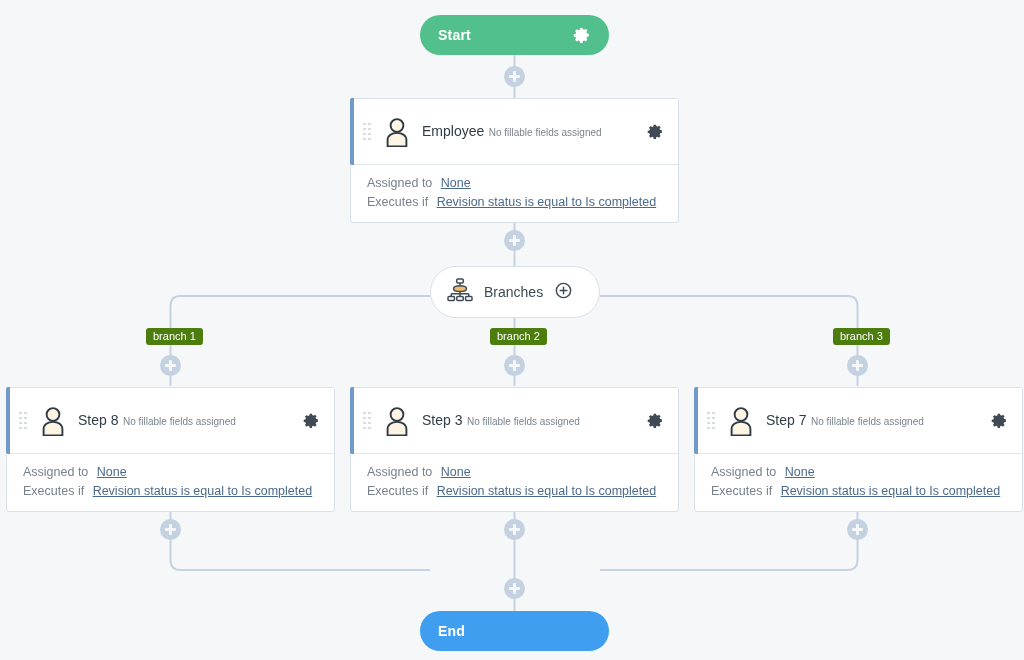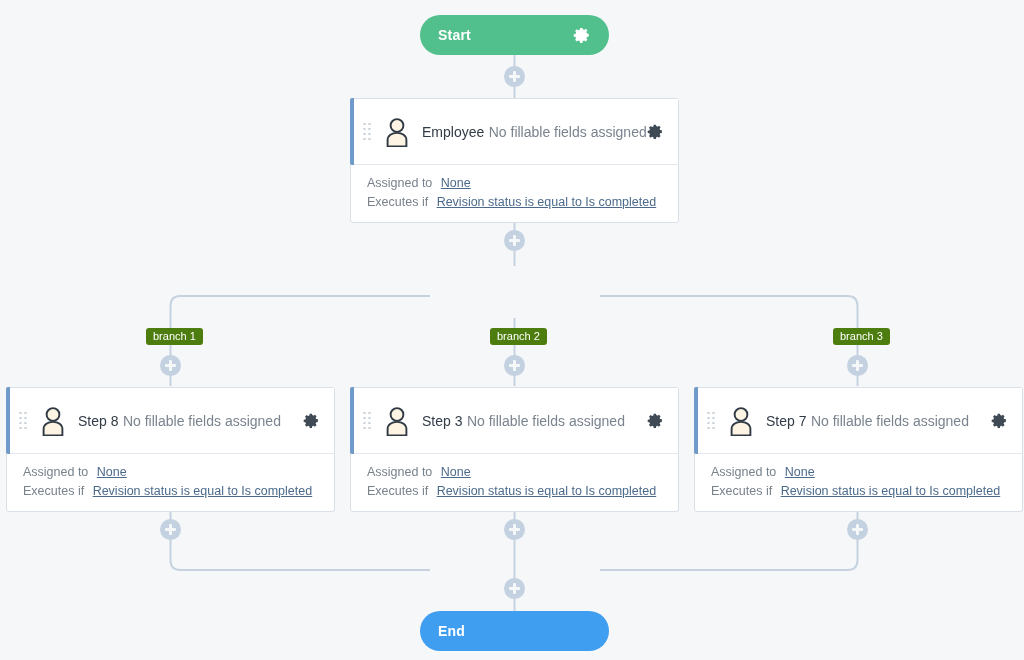--- a/index.html
+++ b/index.html
@@ -70,21 +70,21 @@
   }
   .drag-handle {
     width: 12px; margin-left: 12px; display: grid;
     grid-template-columns: 2.5px 2.5px; grid-template-rows: repeat(4, 2.5px);
     gap: 2.5px; flex: none; cursor: grab;
   }
   .drag-handle i { background: #cfd6de; border-radius: 50%; display: block; width: 2.5px; height: 2.5px; }
   .person-icon { width: 26px; height: 30px; margin-left: 9px; flex: none; }
   .card-titles { margin-left: 12px; flex: 1; min-width: 0; }
   .card-title { font-size: 14px; font-weight: normal; color: #313b46; line-height: 17px; }
-  .card-sub { font-size: 14px; color: #7a838e; line-height: 17px; margin-top: 8px; }
+  .card-sub { font-size: 10px; color: #7a838e; line-height: 17px; margin-top: 8px; }
   .card-gear { width: 17px; height: 17px; flex: none; cursor: pointer; }
   .card-body { padding: 9px 0 10px 16px; }
   .row { font-size: 12.5px; line-height: 19px; color: #78818c; white-space: nowrap; }
   .row .val {
     color: #4b6a8b; text-decoration: underline; margin-left: 5px; cursor: pointer;
   }
   .row .lbl-assigned { display: inline-block; }
   .row .lbl-exec { display: inline-block; }
 </style>
 </head>
@@ -163,20 +163,40 @@
       </div>
       <div class="row">
         <span class="lbl-exec">Executes if</span>
         <span class="val">Revision status is equal to Is completed</span>
       </div>
     </div>
   </div>
 
   <div class="plus-btn" style="left:504px; top:230px;"></div>
 
+  <div class="branches-node" style="left:430px; top:266px; width:170px;">
+    <span>
+      <svg viewBox="0 0 28 26" width="26" height="24">
+        <rect x="10.5" y="1" width="7" height="4.4" rx="1" fill="#ffffff" stroke="#3f4a55" stroke-width="1.6"></rect>
+        <path d="M14 5.4 v3.1" stroke="#3f4a55" stroke-width="1.6" fill="none"></path>
+        <ellipse cx="14" cy="11.6" rx="7" ry="3.1" fill="#f5b96a" stroke="#3f4a55" stroke-width="1.6"></ellipse>
+        <path d="M14 14.7 v2.3 M4.5 17 h19 M4.5 17 v3 M23.5 17 v3 M14 17 v3" stroke="#3f4a55" stroke-width="1.6" fill="none"></path>
+        <rect x="1" y="20" width="7" height="4.4" rx="1" fill="#ffffff" stroke="#3f4a55" stroke-width="1.6"></rect>
+        <rect x="10.5" y="20" width="7" height="4.4" rx="1" fill="#ffffff" stroke="#3f4a55" stroke-width="1.6"></rect>
+        <rect x="20" y="20" width="7" height="4.4" rx="1" fill="#ffffff" stroke="#3f4a55" stroke-width="1.6"></rect>
+      </svg>
+    </span>
+    <span class="b-label">Branches</span>
+    <span>
+      <svg viewBox="0 0 24 24" width="19" height="19" fill="none" stroke="#3f4a55" stroke-width="1.8">
+        <circle cx="12" cy="12" r="9"></circle>
+        <path d="M12 7.8 v8.4 M7.8 12 h8.4" stroke-linecap="round"></path>
+      </svg>
+    </span>
+  </div>
 
   <div class="branch-tag" style="left:146px; top:328px;">branch 1</div>
   <div class="branch-tag" style="left:490px; top:328px;">branch 2</div>
   <div class="branch-tag" style="left:833px; top:328px;">branch 3</div>
 
   <div class="plus-btn" style="left:160px; top:355px;"></div>
   <div class="plus-btn" style="left:504px; top:355px;"></div>
   <div class="plus-btn" style="left:847px; top:355px;"></div>
 
   <div class="card" style="left:6px; top:387px; width:329px;">

